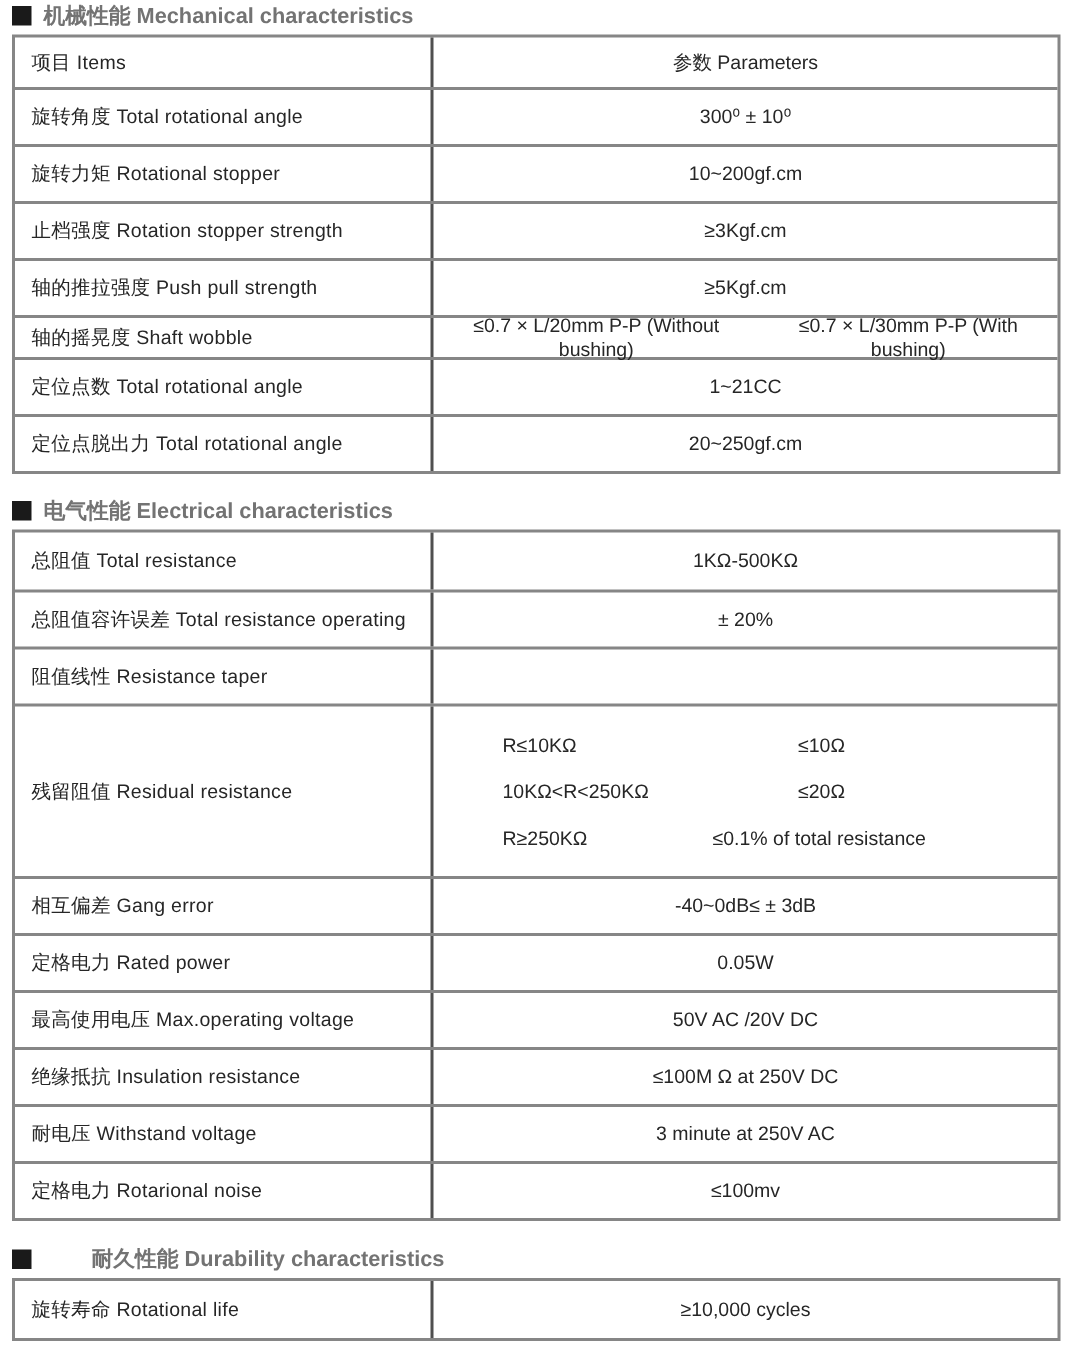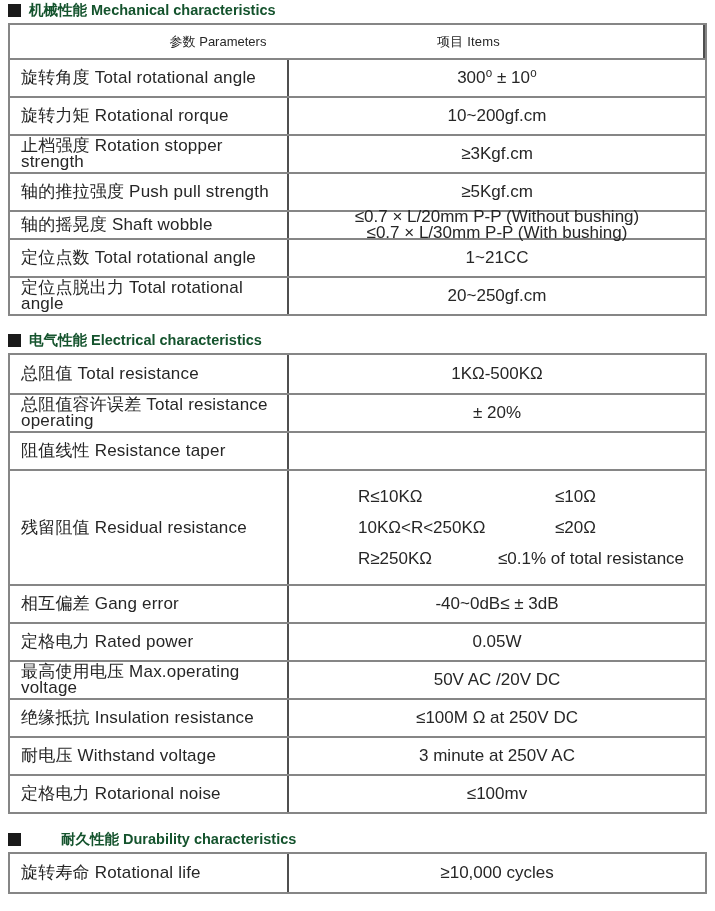--- a/index.html
+++ b/index.html
@@ -7,88 +7,88 @@
     width:715px;height:911px;
     font-family:"Liberation Sans","DejaVu Sans",sans-serif;
     color:#262626;
     -webkit-font-smoothing:antialiased;
   }
   .page{padding:2px 8px 0 8px;}
 
   .section-heading{
     display:flex;align-items:center;gap:8px;
     height:17px;
-    font-size:14.5px;font-weight:bold;color:#14532d;text-align:right;
+    font-size:14.5px;font-weight:bold;color:#737373;text-align:right;
   }
   .bullet{
     width:13px;height:13px;background:#1a1a1a;
     display:inline-block;flex:0 0 auto;
   }
   .mt-16{margin-top:16px;}
   .mt-17{margin-top:17px;gap:40px;}
 
   .spec-table{
     border:2px solid #868686;
     margin-top:4px;
     background:#fff;
   }
   .row{display:flex;box-sizing:border-box;border-top:2px solid #868686;}
   .row:first-child{border-top:none;}
   .cell{
     display:flex;align-items:center;
-    font-size:17px;box-sizing:border-box;
+    font-size:13px;box-sizing:border-box;
     line-height:16px;
   }
   .label{
     width:279px;flex:0 0 279px;
     padding-left:11px;padding-right:6px;
     border-right:2px solid #4f4f4f;
     letter-spacing:.2px;
   }
   .value{flex:1;justify-content:center;text-align:center;}
   .header-cell{font-size:13px;}
 
   .h-header{height:33px;}
   .h-std{height:38px;}
   .h-tall{height:28px;}
   .h-xtall{height:115px;}
 
-  .multiline{flex-direction:column;justify-content:center;line-height:16px;}
+  .multiline{flex-direction:row;justify-content:center;line-height:16px;}
 
   .residual{
     flex-direction:column;justify-content:space-around;
     align-items:stretch;text-align:left;
     padding:10px 0;
   }
   .sub-row{display:flex;align-items:center;}
-  .cond{margin-left:69px;width:197px;flex:0 0 auto;text-align:left;}
+  .cond{margin-left:46px;width:197px;flex:0 0 auto;text-align:left;}
   .sub-row:nth-child(3) .cond{width:140px;}
   .val{text-align:left;}
 </style>
 </head>
 <body>
 
 <div class="page">
 
   <div class="section-heading">
     <span class="bullet"></span>
     <span>机械性能  Mechanical characteristics</span>
   </div>
 
   <div class="spec-table">
     <div class="row h-header">
+      <div class="cell label header-cell">项目 Items</div>
       <div class="cell value header-cell">参数 Parameters</div>
-      <div class="cell label header-cell">项目 Items</div>
     </div>
     <div class="row h-std">
       <div class="cell label">旋转角度 Total rotational angle</div>
       <div class="cell value">300⁰ ± 10⁰</div>
     </div>
     <div class="row h-std">
-      <div class="cell label">旋转力矩 Rotational rorque</div>
+      <div class="cell label">旋转力矩 Rotational stopper</div>
       <div class="cell value">10~200gf.cm</div>
     </div>
     <div class="row h-std">
       <div class="cell label">止档强度 Rotation stopper strength</div>
       <div class="cell value">≥3Kgf.cm</div>
     </div>
     <div class="row h-std">
       <div class="cell label">轴的推拉强度 Push pull strength</div>
       <div class="cell value">≥5Kgf.cm</div>
     </div>

